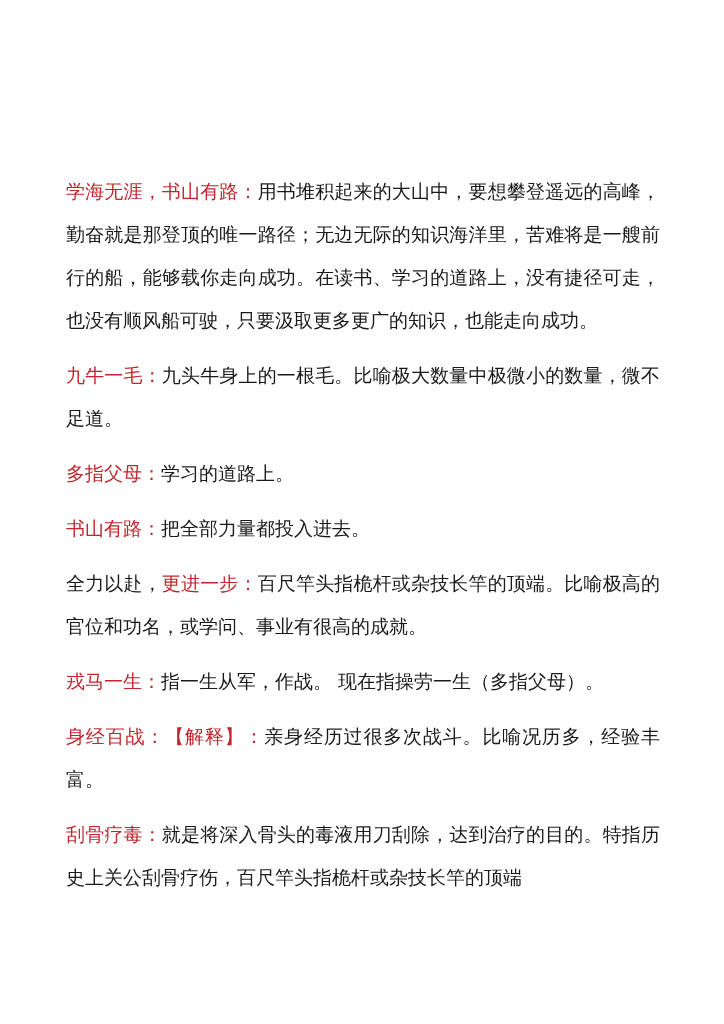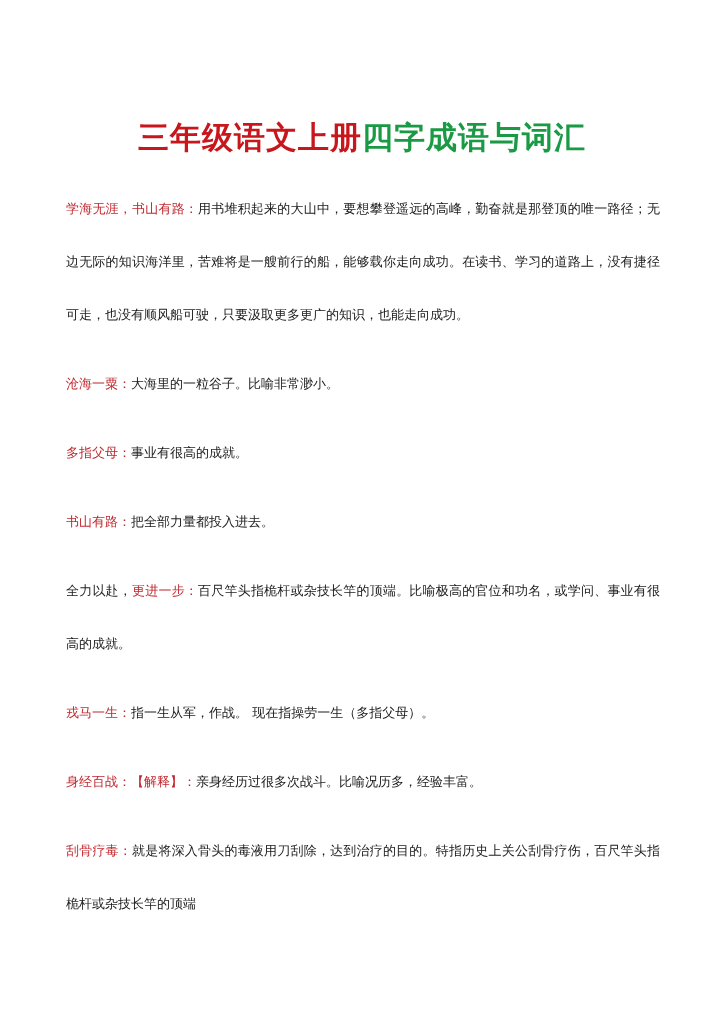--- a/index.html
+++ b/index.html
@@ -37,56 +37,53 @@
   .title .t-red { color: #c8161d; }
   .title .t-green { color: #1a9a45; }
 
   .content {
     position: absolute;
     left: 66px;
     top: 166px;
     width: 594px;
   }
   .entry {
-    font-size: 13px;
-    line-height: 53px;
+    font-size: 19px;
+    line-height: 43px;
     color: #1a1a1a;
-    margin: 16px 0 12px 0;
+    margin: 4px 0 12px 0;
     text-align: justify;
     word-break: break-all;
   }
   .entry .term {
     color: #c0272d;
   }
   .entry .plain {
     color: #1a1a1a;
   }
 </style>
 </head>
 <body>
 
 <div class="page">
 
-  <h1 class="title">
-    <span class="t-red">三年级语文上册</span><span class="t-green">四字成语与词汇</span>
-  </h1>
 
   <div class="content">
 
     <p class="entry">
       <span class="plain"></span><span class="term">学海无涯，书山有路：</span><span class="plain">用书堆积起来的大山中，要想攀登遥远的高峰，勤奋就是那登顶的唯一路径；无边无际的知识海洋里，苦难将是一艘前行的船，能够载你走向成功。在读书、学习的道路上，没有捷径可走，也没有顺风船可驶，只要汲取更多更广的知识，也能走向成功。</span>
     </p>
 
+    <p class="entry">
+      <span class="plain"></span><span class="term">九牛一毛：</span><span class="plain">九头牛身上的一根毛。比喻极大数量中极微小的数量，微不足道。</span>
+    </p>
+
 
     <p class="entry">
-      <span class="plain"></span><span class="term">沧海一粟：</span><span class="plain">大海里的一粒谷子。比喻非常渺小。</span>
-    </p>
-
-    <p class="entry">
-      <span class="plain"></span><span class="term">多指父母：</span><span class="plain">事业有很高的成就。</span>
+      <span class="plain"></span><span class="term">多指父母：</span><span class="plain">学习的道路上。</span>
     </p>
 
     <p class="entry">
       <span class="plain"></span><span class="term">书山有路：</span><span class="plain">把全部力量都投入进去。</span>
     </p>
 
     <p class="entry">
       <span class="plain">全力以赴，</span><span class="term">更进一步：</span><span class="plain">百尺竿头指桅杆或杂技长竿的顶端。比喻极高的官位和功名，或学问、事业有很高的成就。</span>
     </p>
 

